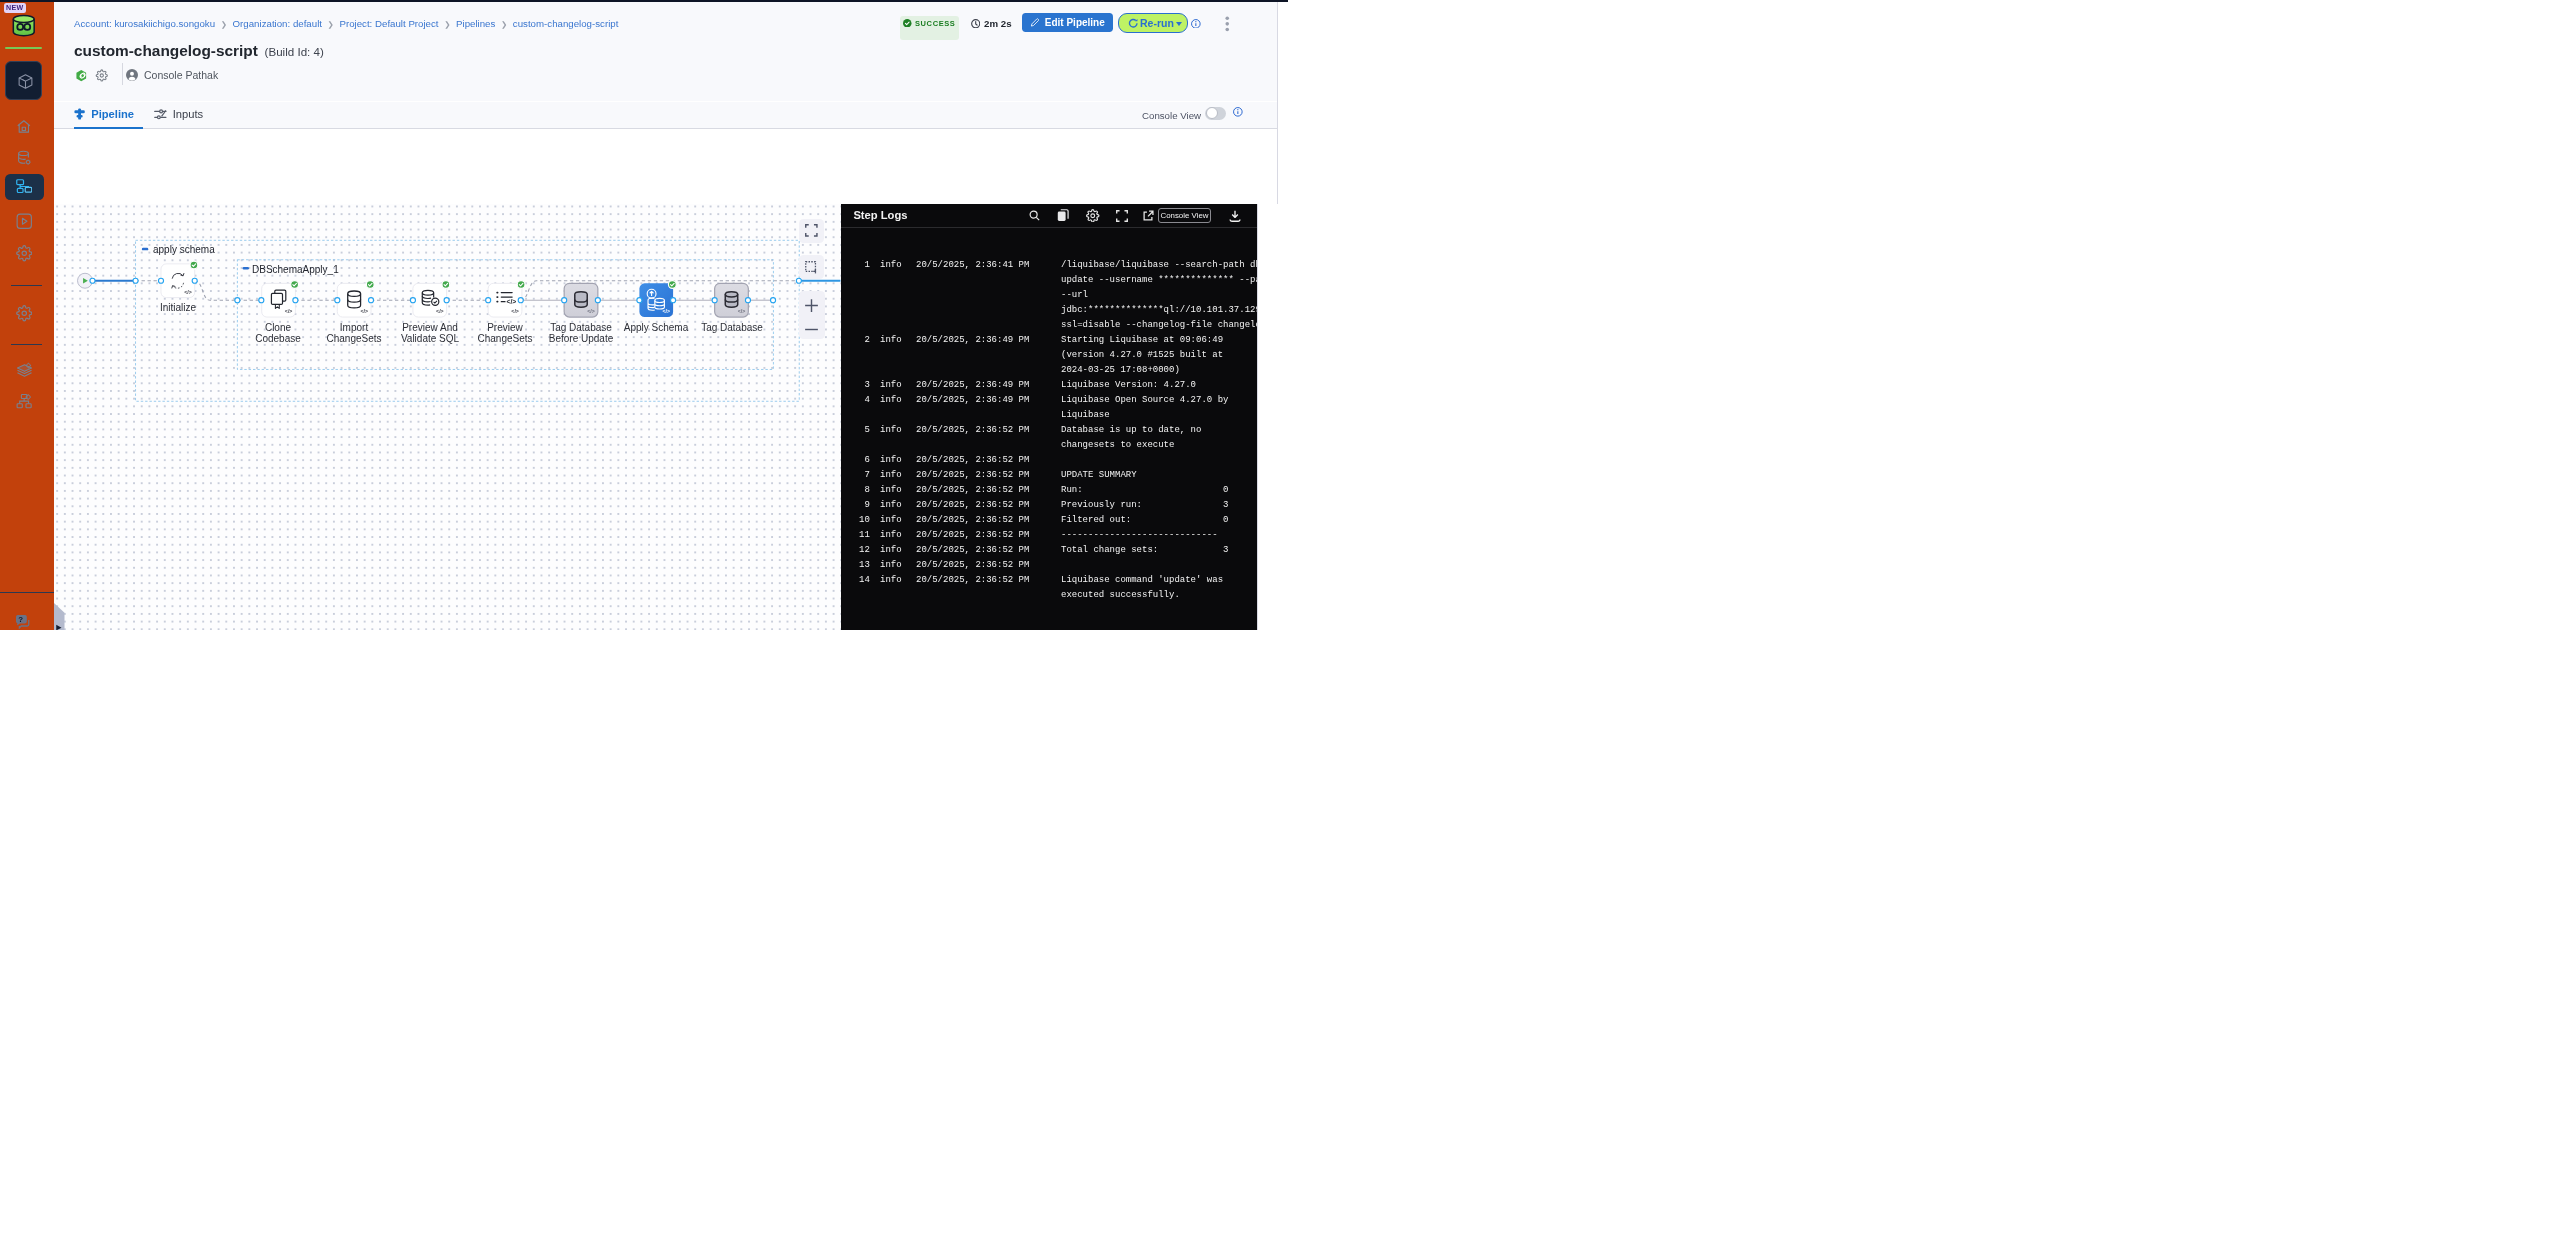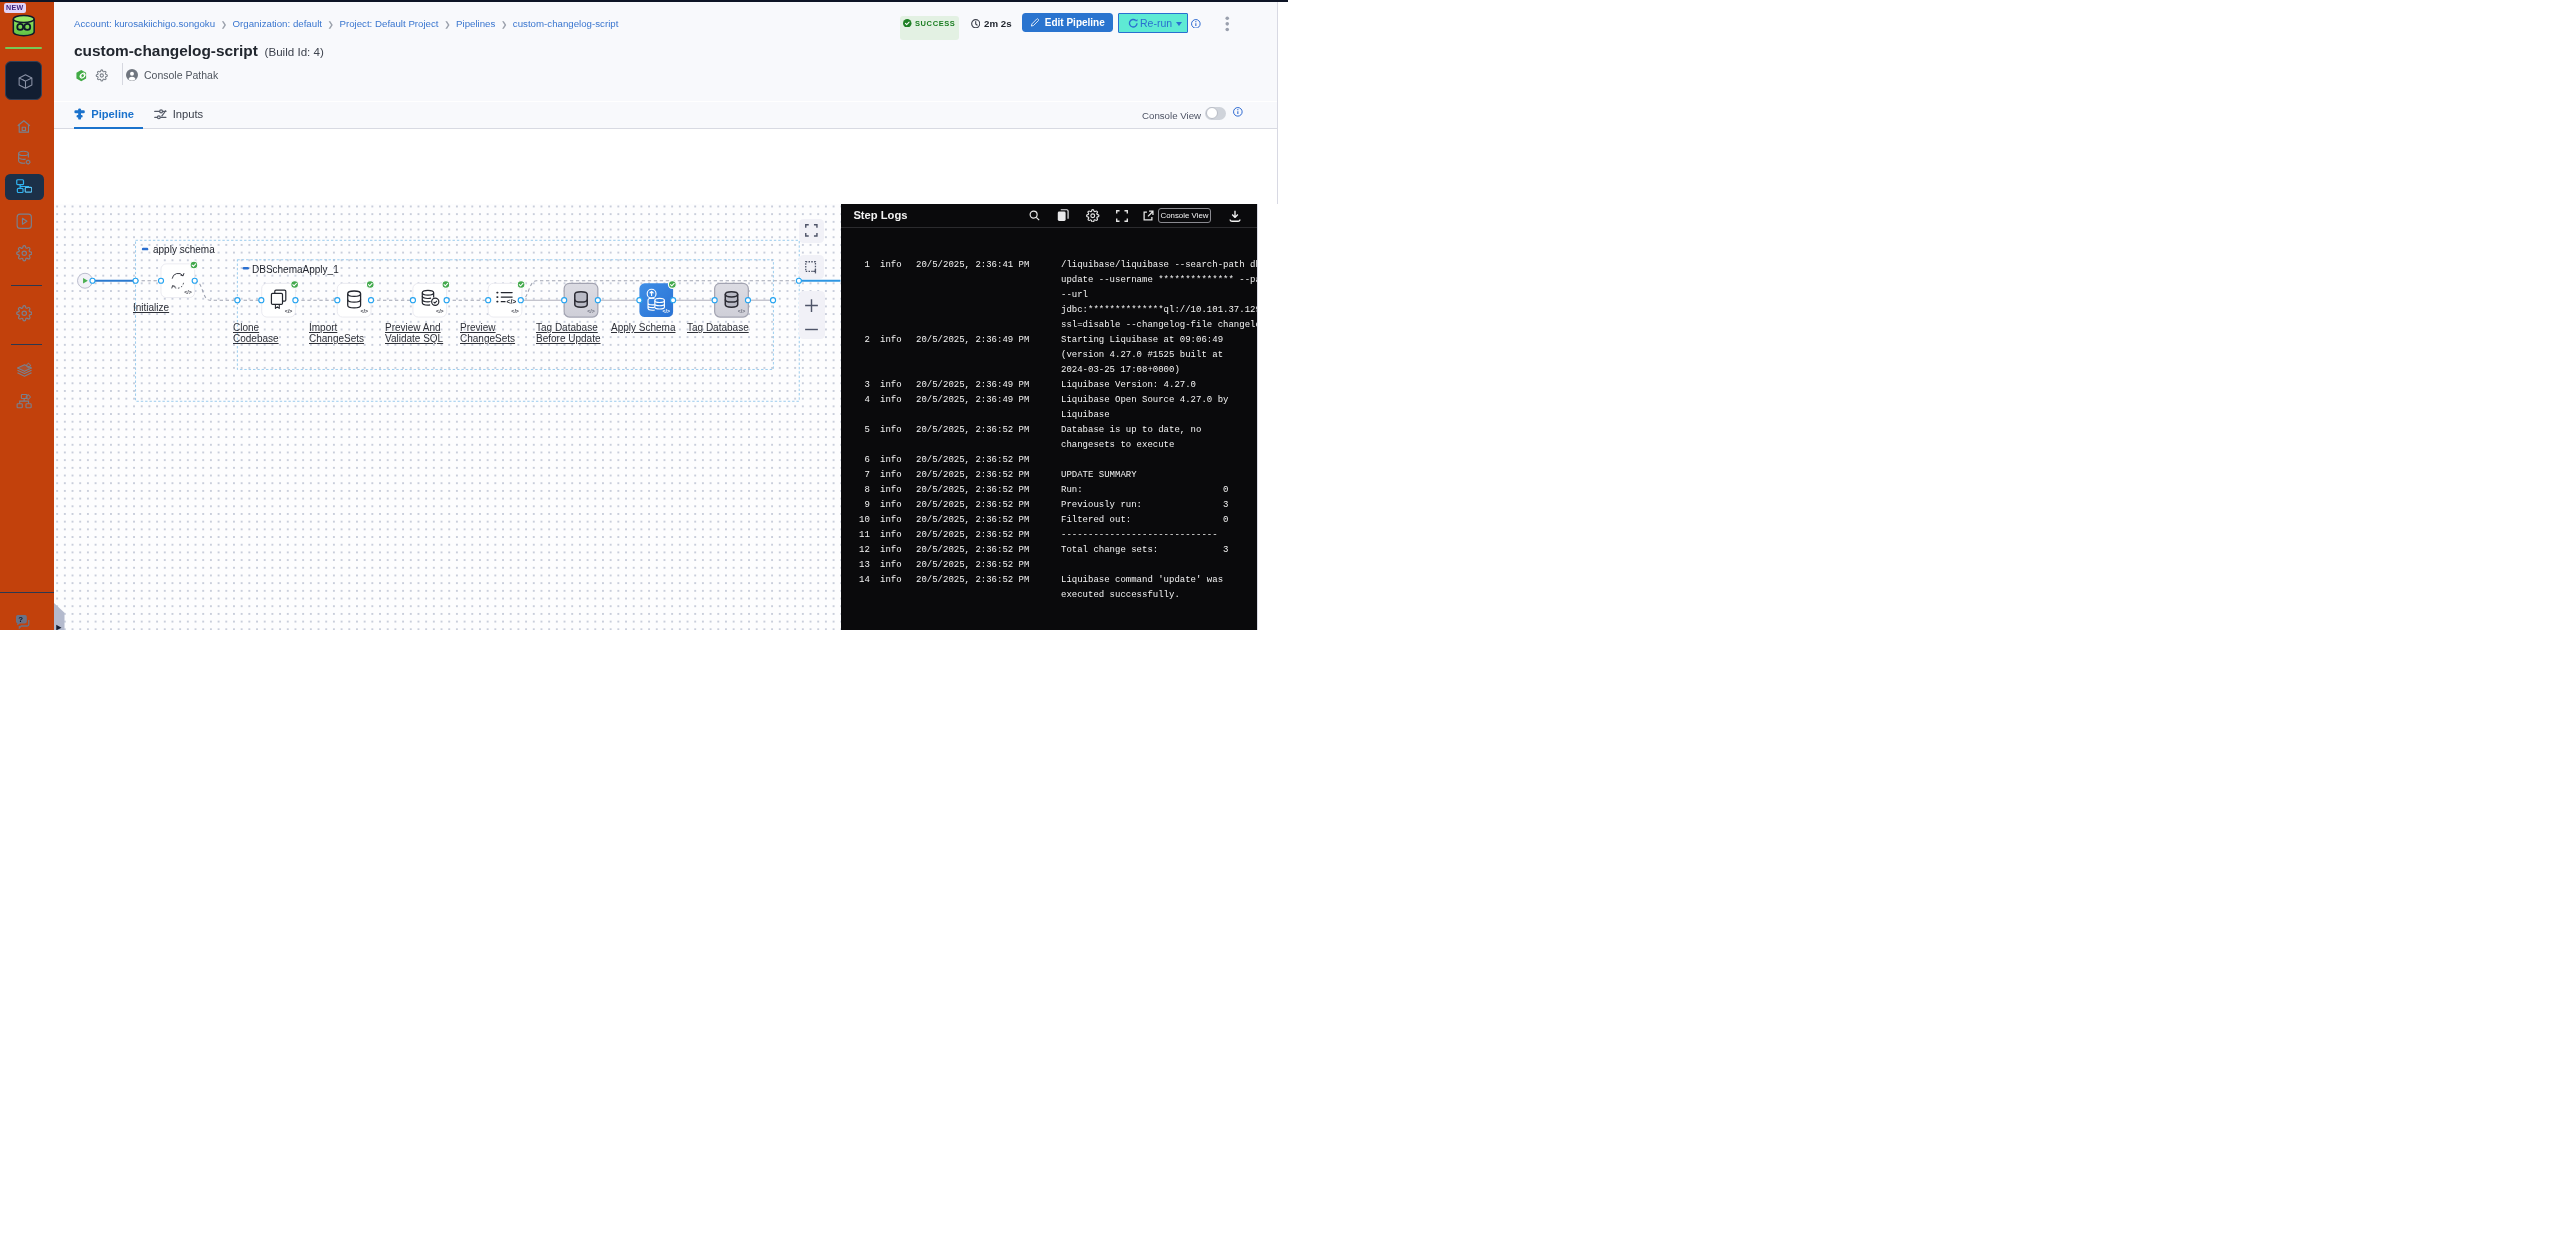--- a/index.html
+++ b/index.html
@@ -30,21 +30,21 @@
 #title { position:absolute; left:20px; top:40px; font-size:15.4px; font-weight:700; color:#22272f; }
 #title span { font-size:11.6px; font-weight:400; color:#3e434e; margin-left:6.7px; }
 #hicons { position:absolute; left:20px; top:64px; height:19.5px; }
 #hdivider { position:absolute; left:68px; top:61px; width:0.7px; height:22px; background:#d6d8e0; }
 #authname { position:absolute; left:90px; top:67px; font-size:10.5px; color:#50565f; }
 
 #succ { position:absolute; left:846px; top:14px; width:59px; height:24px; background:#e3f1e3; border-radius:3px; }
 #succ .t { position:absolute; left:15px; top:3px; font-size:7.5px; font-weight:700; letter-spacing:0.6px; color:#1b7d22; }
 #clockrow { position:absolute; left:917px; top:15.7px; font-size:9.7px; font-weight:700; color:#22272f; }
 #editbtn { position:absolute; left:968px; top:11.2px; width:91px; height:19px; background:#2a74cf; border-radius:3.7px; color:#fff; font-size:10px; font-weight:600; text-align:center; line-height:19px; }
-#rerunbtn { position:absolute; left:1064px; top:11px; width:70px; height:19.5px; background:#5eead4; border:1.1px solid #2a6fd0; border-radius:1px; color:#2a6fd0; font-size:11px; font-weight:400; }
+#rerunbtn { position:absolute; left:1064px; top:11px; width:70px; height:19.5px; background:#bef264; border:1.1px solid #2a6fd0; border-radius:9px; color:#2a6fd0; font-size:11px; font-weight:700; }
 #infoico { position:absolute; left:1137px; top:16.5px; }
 #kebab { position:absolute; left:1171px; top:14.2px; }
 
 #tabs { position:absolute; left:54px; top:102px; width:1223px; height:27px; background:#f8f9fc; border-bottom:0.7px solid #d8dae2; }
 #tab1 { position:absolute; left:20px; top:6px; color:#1a72cc; font-size:11.2px; font-weight:700; }
 #tab2 { position:absolute; left:100px; top:6px; color:#3c414c; font-size:11.2px; font-weight:500; }
 #tabline { position:absolute; left:20px; top:25px; width:69px; height:1.9px; background:#1a72cc; }
 #cview { position:absolute; left:1088px; top:7.9px; font-size:9.7px; color:#4d5364; }
 #toggle { position:absolute; left:1151px; top:4.5px; width:21px; height:13.5px; background:#cfd3da; border-radius:6.7px; }
 #toggle .knob { position:absolute; left:0.7px; top:0.7px; width:12px; height:12px; background:#fff; border:0.7px solid #b9bdc6; border-radius:50%; }
@@ -53,21 +53,21 @@
 #deploystrip { position:absolute; left:54px; top:129px; width:1223px; height:75px; background:#fbfcfe; }
 #deploy-title { position:absolute; left:25px; top:9.7px; font-size:12.7px; font-weight:700; color:#0a0c10; }
 #deploy-meta { position:absolute; left:20px; top:31px; font-size:9.7px; color:#383c46; }
 #dur { position:absolute; left:224px; top:31px; font-size:9.7px; color:#383c46; }
 #dur b { font-weight:700; color:#16181d; }
 
 #canvas { position:absolute; left:54px; top:204px; width:1203px; height:426px; background:#fdfdfe;
   background-image:conic-gradient(at 1.5px 1.5px, transparent 270deg, #c9cedb 270deg);
   background-size:7.7px 7.7px; background-position:2.2px 1.5px; }
 #gsvg { position:absolute; left:0; top:0; }
-.nlabel { position:absolute; font-size:10px; color:#2e3038; width:90px; line-height:11px;text-decoration:underline; }
+.nlabel { position:absolute; font-size:10px; color:#2e3038; text-align:center; width:90px; line-height:11px; }
 .glabel { position:absolute; font-size:10px; color:#22252e; }
 
 .ctrlbox { position:absolute; background:#f1f1f7; border-radius:4.5px; }
 
 #logpanel { position:absolute; left:841px; top:204px; width:417px; height:426px; background:#0a0a0c; z-index:20; overflow:hidden; }
 #loghead { position:absolute; left:0; top:0; width:417px; height:23.6px; border-bottom:0.7px solid #2b2b2e; }
 #loghead .ttl { position:absolute; left:12.4px; top:5.2px; font-size:11.2px; font-weight:700; color:#f2f2f2; }
 #cvchip { position:absolute; left:317px; top:4.1px; width:53px; height:15.4px; border:0.7px solid #8a8a90; border-radius:3px; color:#f2f2f2; font-size:7.9px; text-align:center; line-height:14.6px; white-space:nowrap; }
 .logcol { position:absolute; top:54px; font-family:"Liberation Mono", monospace; font-size:9px; line-height:15px; color:#f4f4f4; white-space:pre; }
 #lnum { left:10.5px; width:18.4px; text-align:right; }

